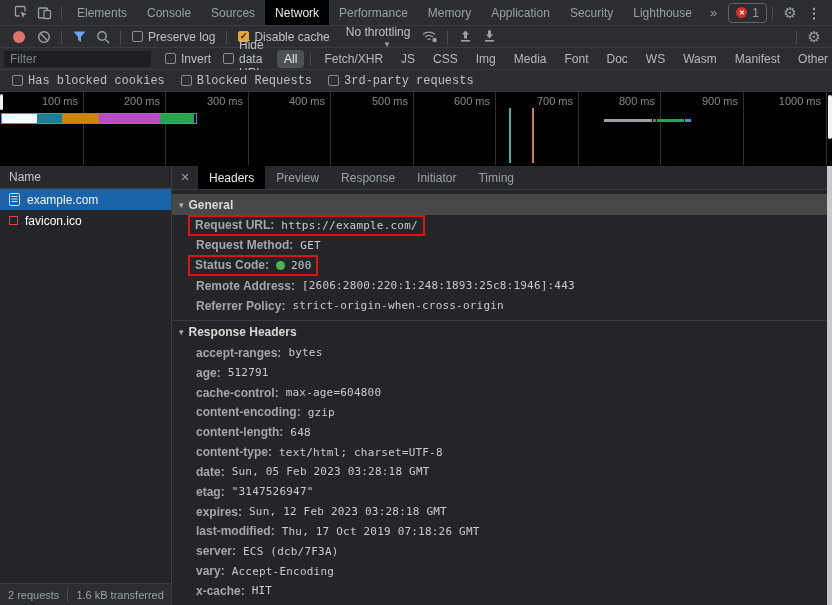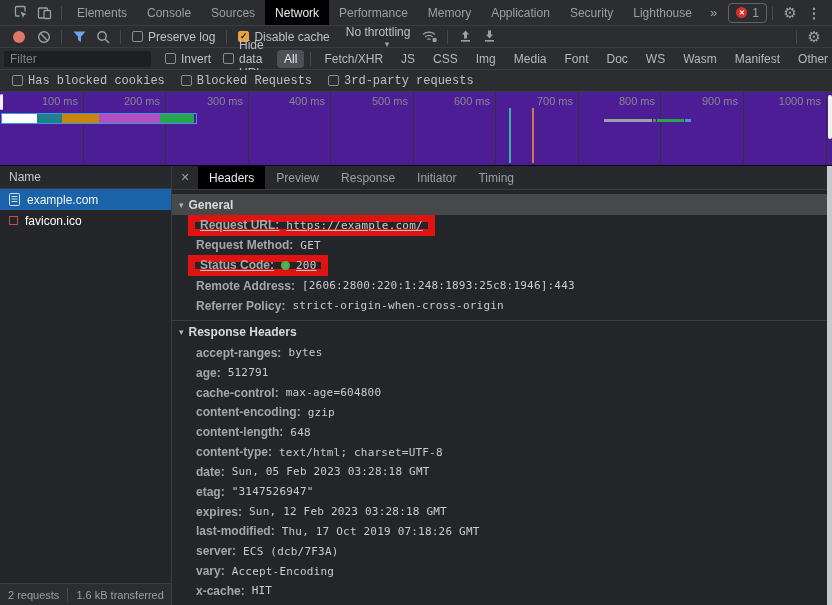--- a/index.html
+++ b/index.html
@@ -43,21 +43,21 @@
   .filter-input::placeholder { color:#7e8488; }
   .chips { display:flex; align-items:center; }
   .chip { padding:2px 7px; margin:0 2px; color:#b6b9bd; border-radius:4px; }
   .chip.selected { background:#4d5054; color:#e8eaed; }
   .chipsep { margin:0 4px; }
   
   .optionsbar { position:absolute; top:70px; left:0; right:0; height:22px; background:#2b2d30;
     border-bottom:1px solid #3a3d40; display:flex; align-items:center; padding:0 6px;font-family:Liberation Mono, monospace; }
   .optionsbar .cb-group { margin:0 10px 0 6px; }
   
-  .overview { position:absolute; top:92px; left:0; right:0; height:74px; background:#4c1d95;
+  .overview { position:absolute; top:92px; left:0; right:0; height:74px; background:#000000;
     border-bottom:1px solid #000; overflow:hidden; }
   .gridline { position:absolute; top:0; bottom:0; width:1px; background:#2f3235; }
   .tick-label { position:absolute; top:3px; width:70px; text-align:right; font-size:11px; color:#85898d; }
   .ovbar1 { position:absolute; }
   .ovbar1 .seg { position:absolute; top:0; height:100%; }
   .ov-seg2 { position:absolute; }
   .event-line { position:absolute; top:16px; bottom:2px; width:2px; }
   .ov-handle { position:absolute; background:#f1f1f1; border-radius:2px; }
   
   .main { position:absolute; top:166px; left:0; right:0; bottom:0; display:flex; }
@@ -82,22 +82,22 @@
   .section-header { height:21px; margin-top:3px; background:#47484a; display:flex; align-items:center;
     gap:5px; padding-left:7px; font-weight:bold; color:#d7d9da; }
   .section-header2 { height:22px; display:flex; align-items:center; gap:5px; padding-left:7px;
     font-weight:bold; color:#d7d9da; }
   .disclosure { font-size:9px; color:#b0b3b6; font-weight:normal; }
   .section-sep { border-top:1px solid #3a3d40; margin-top:4px; }
   .kv-row { height:20.2px; display:flex; align-items:center; padding-left:24px; white-space:nowrap; }
   .resp-rows .kv-row { height:19.85px; }
   .kv-label { font-weight:bold; color:#a3a6aa; margin-right:7px; }
   .kv-value { font-family:"DejaVu Sans Mono", monospace; font-size:11px; color:#c9ccce; letter-spacing:0.2px; }
-  .redbox { display:inline-flex; align-items:center; border:7px solid #8b5cf6; padding:0 5px;
-    margin-left:-8px; height:21px;text-decoration:underline; }
+  .redbox { display:inline-flex; align-items:center; border:2px solid #8b5cf6; padding:0 5px;
+    margin-left:-8px; height:21px; }
   .status-dot { width:9px; height:9px; border-radius:50%; margin-right:6px; flex:none; }
   .window-scrollbar { position:absolute; right:0; top:166px; bottom:0; width:5px; background:#c7c9cb; z-index:9; }
 </style>
 </head>
 <body>
 
 <div class="devtools">
 
   <div class="tabbar">
     <span class="icon-btn">

